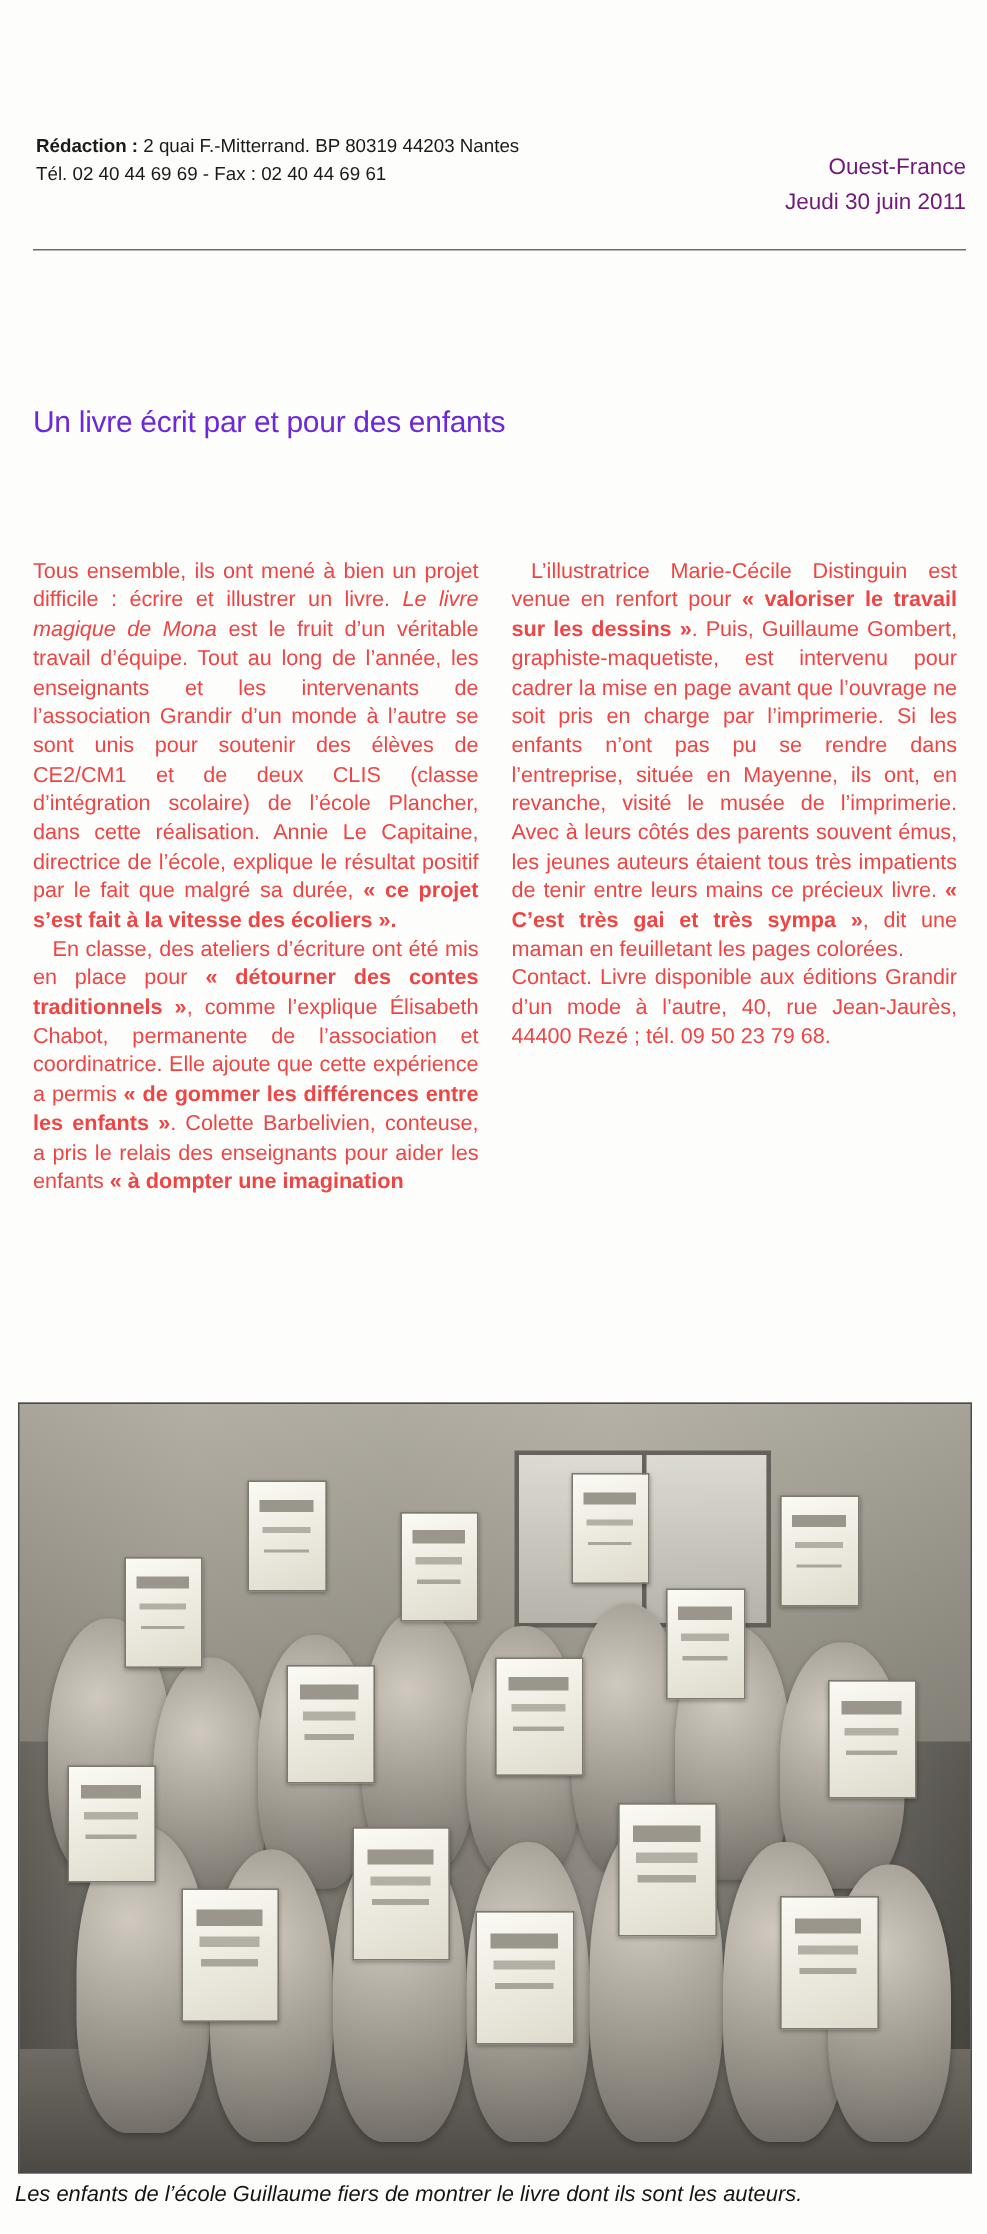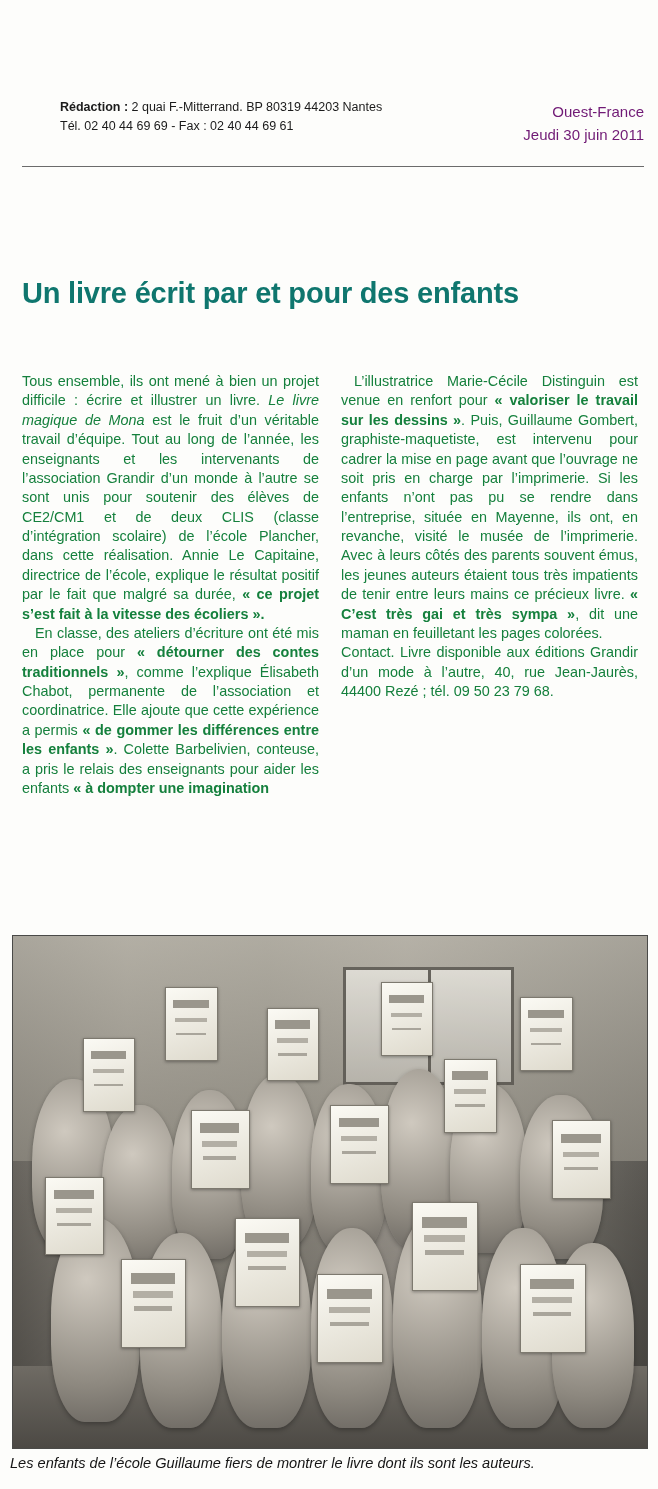--- a/index.html
+++ b/index.html
@@ -22,22 +22,21 @@
   }
 
   
   .masthead {
     position: absolute;
     left: 24px;
     top: 88px;
     right: 14px;
     display: flex;
     justify-content: space-between;
-    align-items: center;
-    margin-left: 36px;
+    align-items: flex-start;
   }
   .masthead-left {
     font-size: 12.5px;
     line-height: 1.55;
     color: #1b1b1b;
   }
   .masthead-left .lbl { font-weight: bold; }
   .masthead-right {
     text-align: right;
     font-size: 15px;
@@ -53,24 +52,24 @@
     height: 1px;
     background: #6b6b6b;
   }
 
   
   .headline {
     position: absolute;
     left: 22px;
     right: 20px;
     top: 258px;
-    font-size: 29px;
-    font-weight: bold;
+    font-size: 20px;
+    font-weight: normal;
     letter-spacing: -0.2px;
-    color: #0f766e;
+    color: #6d28d9;
   }
   .standfirst {
     position: absolute;
     left: 26px;
     right: 40px;
     top: 300px;
     font-size: 16.5px;
     line-height: 1.42;
     color: #222;
   }
@@ -82,21 +81,21 @@
     top: 372px;
     width: 616px;
     display: flex;
     gap: 22px;
   }
   .col {
     width: 297px;
     font-size: 14.4px;
     line-height: 1.345;
     text-align: justify;
-    color: #15803d;
+    color: #ef4444;
   }
   .col p { margin: 0; }
   .col p.indent { text-indent: 13px; }
   .b { font-weight: bold; }
   .i { font-style: italic; }
   .contact-lead { font-weight: normal; }
   .contact { margin-top: 13px; }
 
   
   .photo {

